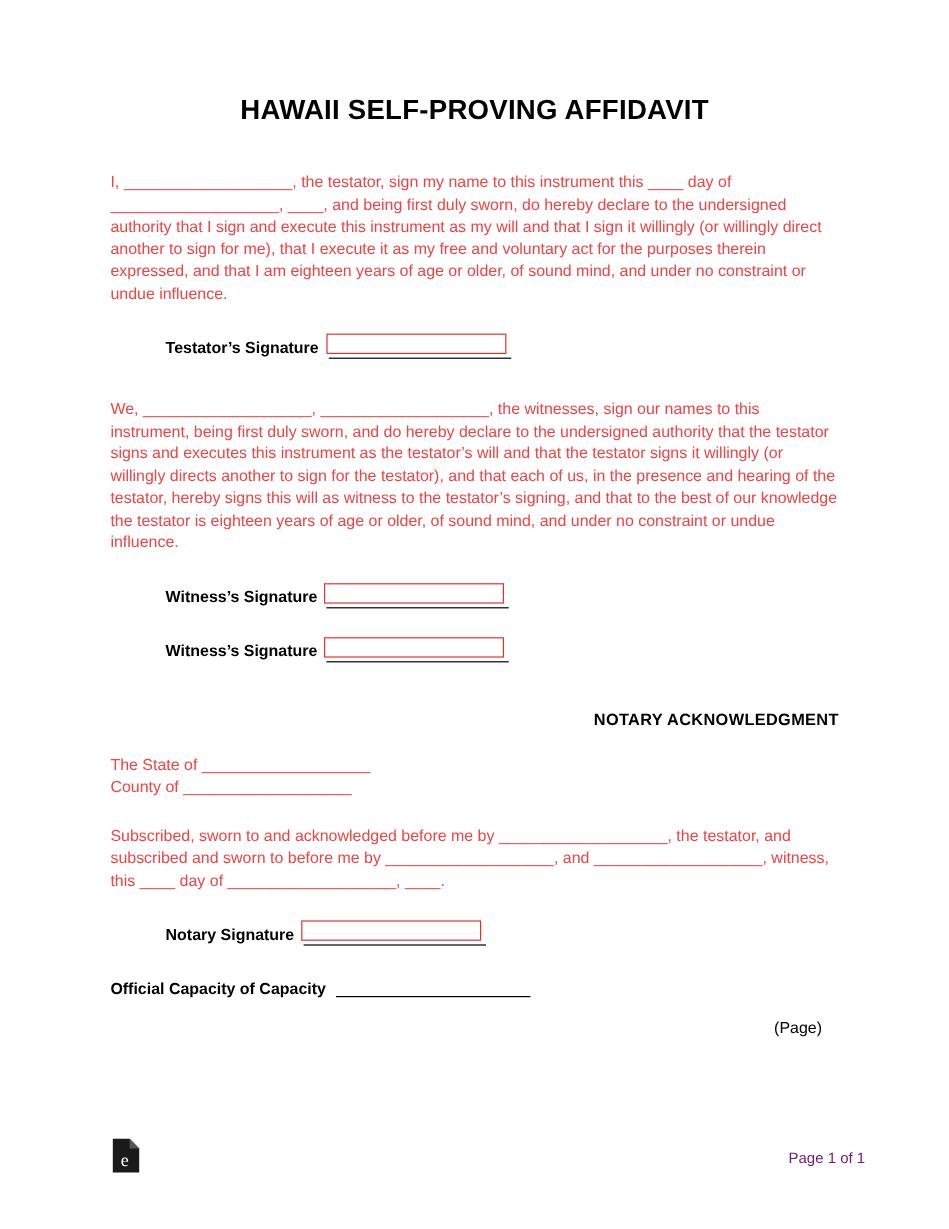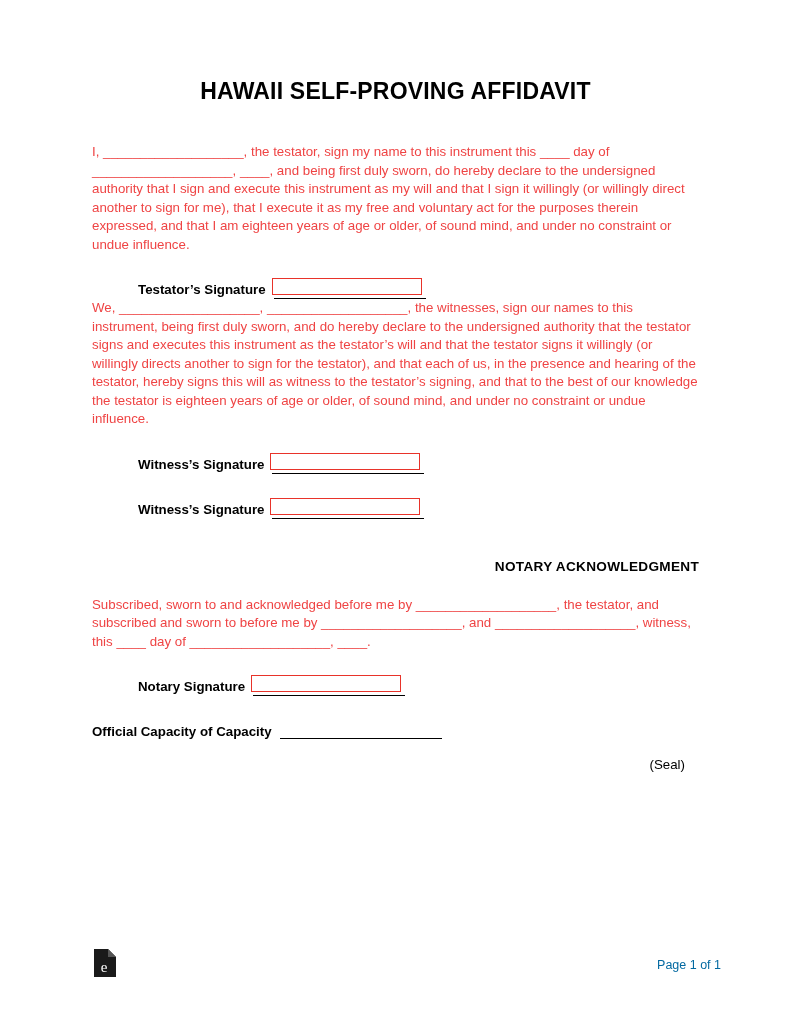--- a/index.html
+++ b/index.html
@@ -32,21 +32,21 @@
   }
   .para {
     font-size: 13.3px;
     line-height: 18.5px;
     text-align: left;
     margin: 0;
     padding: 0;
     color: #ef4444;
   }
   .block-1 { margin-top: 38px; }
-  .block-2 { }
+  .block-2 { margin-top: 33px; }
   .sig-row {
     display: flex;
     align-items: flex-end;
     margin-top: 26px;
   }
   .sig-label {
     font-size: 13.3px;
     font-weight: bold;
     white-space: nowrap;
     line-height: 18px;
@@ -125,21 +125,21 @@
     bottom: 0;
     width: 26px;
     height: 30px;
   }
   .logo svg { display: block; }
   .page-num {
     position: absolute;
     right: 70px;
     bottom: 6px;
     font-size: 12.5px;
-    color: #0369a1;
+    color: #701a75;
   }
 </style>
 </head>
 <body>
 
 <div class="page">
 
   <h1 class="doc-title">HAWAII SELF-PROVING AFFIDAVIT</h1>
 
   <p class="para block-1">I, ___________________, the testator, sign my name to this instrument this ____ day of ___________________, ____, and being first duly sworn, do hereby declare to the undersigned authority that I sign and execute this instrument as my will and that I sign it willingly (or willingly direct another to sign for me), that I execute it as my free and voluntary act for the purposes therein expressed, and that I am eighteen years of age or older, of sound mind, and under no constraint or undue influence.</p>
@@ -169,41 +169,43 @@
     <span class="sig-field">
       <span class="sig-box"></span>
       <span class="sig-underline"></span>
       <span></span>
     </span>
   </div>
 
   <div class="notary-heading">NOTARY ACKNOWLEDGMENT</div>
 
   <div class="state-lines">
+    <div class="para">The State of ___________________</div>
+    <div class="para">County of ___________________</div>
   </div>
 
   <p class="para subscribed">Subscribed, sworn to and acknowledged before me by ___________________, the testator, and subscribed and sworn to before me by ___________________, and ___________________, witness, this ____ day of ___________________, ____.</p>
 
   <div class="sig-row">
     <span class="sig-label">Notary Signature</span>
     <span class="sig-field">
       <span class="sig-box"></span>
       <span class="sig-underline"></span>
       <span></span>
     </span>
   </div>
 
   <div class="officer-row">
     <span class="officer-label">Official Capacity of Capacity</span>
     <span class="officer-line">
       <span></span>
     </span>
   </div>
 
-  <div class="seal">(Seal)</div>
+  <div class="seal">(Page)</div>
 
 </div>
 
 <div class="footer">
   <div class="logo">
     <svg width="26" height="30" viewBox="0 0 26 30" xmlns="http://www.w3.org/2000/svg">
       <path d="M2 1 h14 l8 8 v20 h-22 z" fill="#1a1a1a"></path>
       <path d="M16 1 l8 8 h-8 z" fill="#555"></path>
       <text x="12" y="24" font-family="Liberation Serif, serif" font-size="15" fill="#ffffff" text-anchor="middle">e</text>
     </svg>

